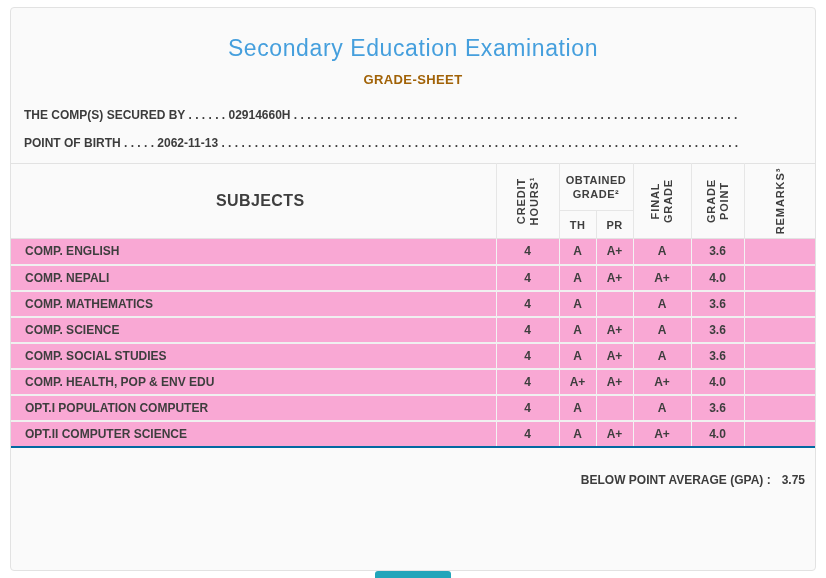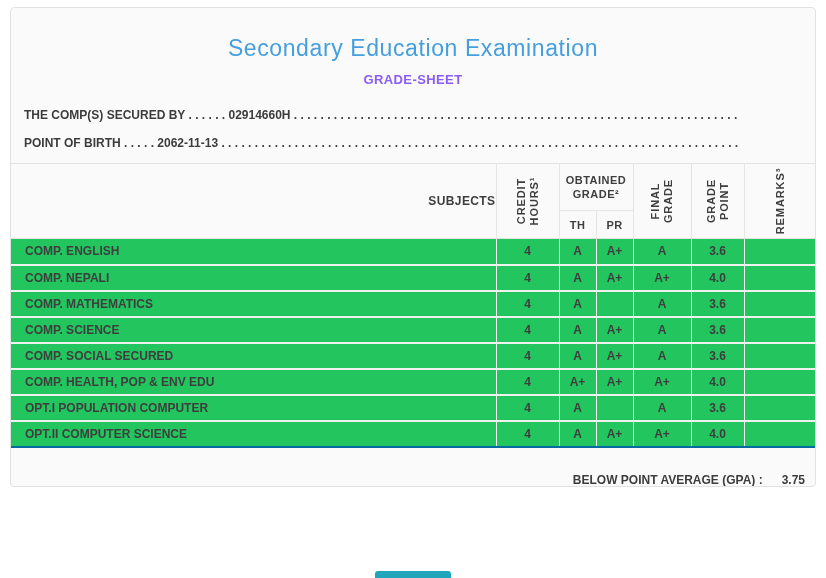--- a/index.html
+++ b/index.html
@@ -4,74 +4,74 @@
 <style>
   * { box-sizing: border-box; }
   html,body { margin:0; padding:0; }
   body {
     width:826px; height:578px; position:relative; overflow:hidden;
     background:#ffffff;
     font-family:"Liberation Sans","DejaVu Sans",sans-serif;
     color:#3c3c3c;
   }
   .card {
-    position:absolute; left:10px; top:7px; width:806px; height:480px;
+    position:absolute; left:10px; top:7px; width:806px; height:564px;
     background:#fafafa; border:1px solid #e2e2e2; border-radius:4px;
     overflow:hidden;
   }
   .title {
     margin-top:29px; text-align:center;
     color:#459fdd; font-size:23px; line-height:23px;
     font-weight:400; letter-spacing:0.6px;
   }
   .subtitle {
     margin-top:13px; text-align:center;
-    color:#8b5cf6; font-size:13px; line-height:13px;
+    color:#a16207; font-size:13px; line-height:13px;
     font-weight:700; letter-spacing:0.4px;
   }
   .info { margin:15px 12px 0 13px; }
   .info-line {
     width:716px; white-space:nowrap; overflow:hidden;
     line-height:28px; font-size:12px; font-weight:700; color:#3c3c3c;
   }
   table.grades {
     width:100%; margin-top:6px;
     border-collapse:collapse; table-layout:fixed;
     border-top:1px solid #e2e2e2;
   }
   thead tr.main-head { height:47px; }
   thead tr.sub-head  { height:28px; }
   thead th {
     padding:0; font-weight:700; font-size:11px; color:#3e3e3e;
     border-left:1px solid #e6e6e6; letter-spacing:0.4px;
   }
-  th.subjects-h { border-left:none; text-align:right; padding-left:14px; font-size:12px; }
+  th.subjects-h { border-left:none; text-align:center; padding-left:14px; font-size:16px; }
   th.rot { position:relative; }
   .rot-inner {
     position:absolute; top:50%; left:50%;
     transform:translate(-50%,-50%) rotate(-90deg);
     text-align:center; white-space:nowrap;
     line-height:13px; letter-spacing:0.9px; font-size:11px;
   }
   th.obtained { border-bottom:1px solid #e6e6e6;text-align:center; }
   th.obtained div { line-height:14px; letter-spacing:0.5px; }
   tbody td {
-    background:#22c55e; height:26px; text-align:center;
+    background:#f9a8d4; height:26px; text-align:center;
     border-top:2px solid #f0f0f0; border-left:1px solid #f3f3f3;
     font-size:12px; font-weight:700; color:#3e3e3e;
   }
   tbody td.subject { text-align:left; padding-left:14px; border-left:none; }
   tbody tr:first-child td { border-top:1px solid #e2e2e2; }
   tbody tr:last-child td  { border-bottom:2px solid #0369a1; }
   .summary {
     margin:18px 10px 0 0; text-align:right;
     font-size:12px; font-weight:700; color:#3c3c3c;
   }
   .summary .line { line-height:29px; }
-  .gpa-value { margin-left:19px; }
+  .gpa-value { margin-left:11px; }
   .bottom-button {
     position:absolute; left:50%; bottom:0; transform:translateX(-50%);
     width:76px; height:7px; background:#21a5ba;
     border-radius:3px 3px 0 0; border:none; padding:0; cursor:pointer;
   }
 </style>
 </head>
 <body>
 
 <div class="card">
@@ -161,21 +161,21 @@
       <tr>
         <td class="subject">COMP. SCIENCE</td>
         <td>4</td>
         <td>A</td>
         <td>A+</td>
         <td>A</td>
         <td>3.6</td>
         <td></td>
       </tr>
       <tr>
-        <td class="subject">COMP. SOCIAL SECURED</td>
+        <td class="subject">COMP. SOCIAL STUDIES</td>
         <td>4</td>
         <td>A</td>
         <td>A+</td>
         <td>A</td>
         <td>3.6</td>
         <td></td>
       </tr>
       <tr>
         <td class="subject">COMP. HEALTH, POP &amp; ENV EDU</td>
         <td>4</td>

